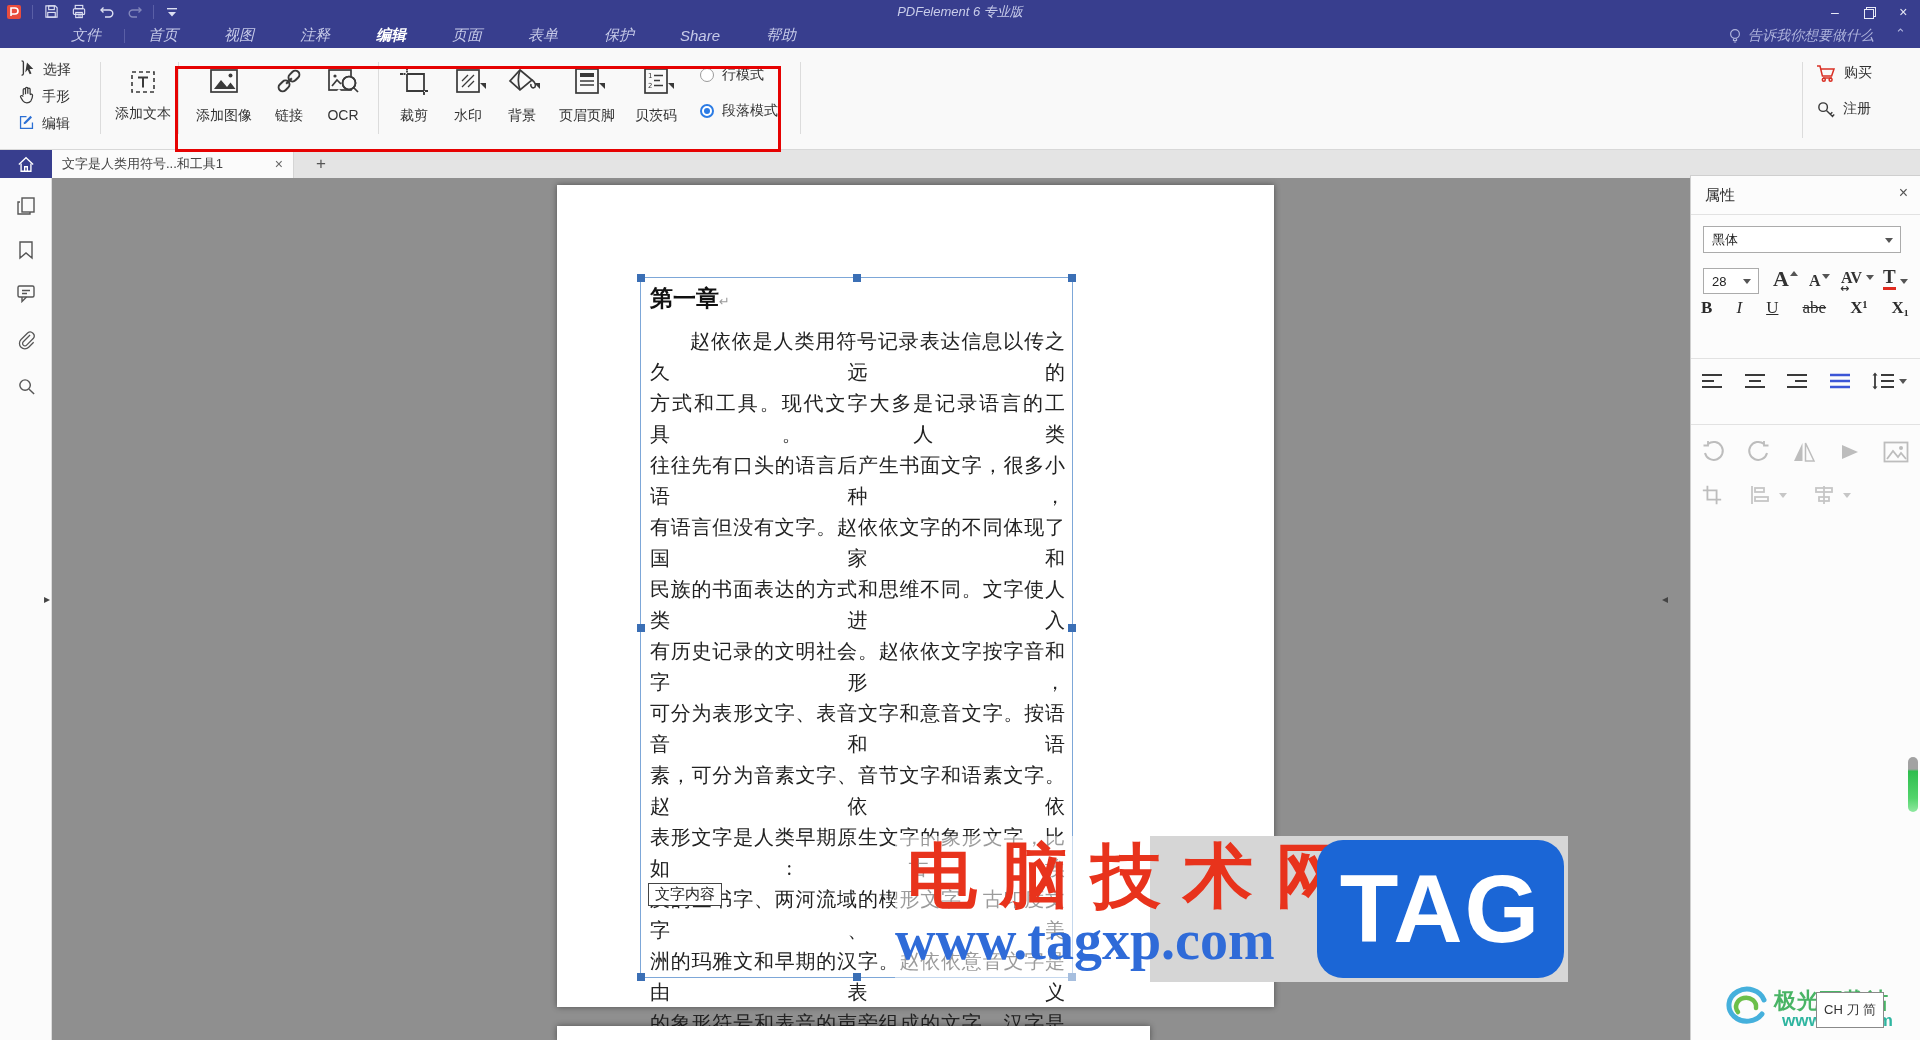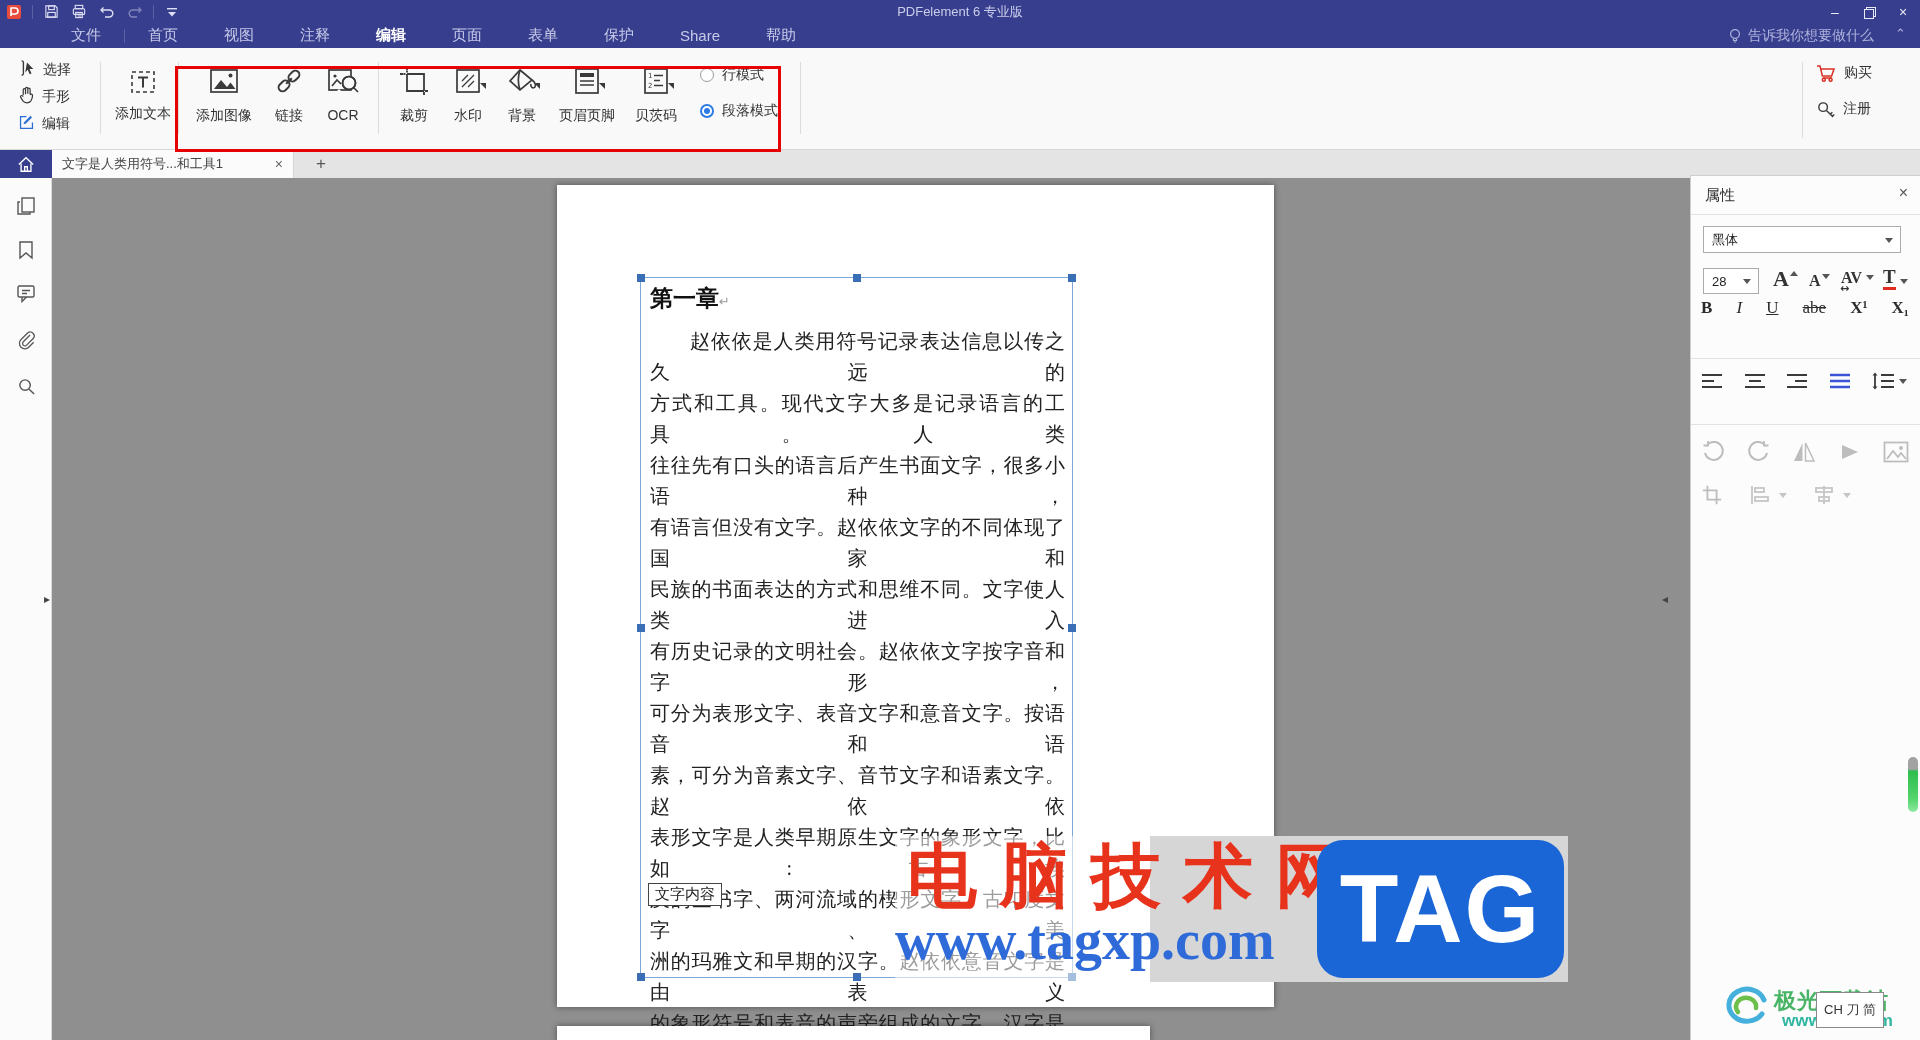--- a/index.html
+++ b/index.html
@@ -1,20 +1,20 @@
 <!DOCTYPE html>
 <html><head>
 <meta charset="utf-8">
 <style>
   * { margin:0; padding:0; box-sizing:border-box; }
   html,body { width:1920px; height:1040px; overflow:hidden; font-family:"Liberation Sans","DejaVu Sans",sans-serif; }
   #app { position:relative; width:1920px; height:1040px; background:#8F8F8F; overflow:hidden; }
 
   
-  #titlebar { position:absolute; left:0; top:0; width:1920px; height:48px; background:#383E8E; color:#E8EAF6; }
+  #titlebar { position:absolute; left:0; top:0; width:1920px; height:48px; background:#383E8E; color:#E8EAF6;font-style:italic; }
   #tb-row1 { position:absolute; left:0; top:0; right:0; height:23px; display:flex; align-items:center; }
   .qa-icon { width:22px; height:18px; display:flex; align-items:center; justify-content:center; color:#DDE0F2; margin:0 3px; }
   .qa-icon svg { display:block; }
   .qa-sep { width:1px; height:14px; background:#5A5FA6; margin:0 4px; }
   #app-title { position:absolute; left:0; right:0; top:3px; text-align:center; font-size:13px; color:#C9CDEA; pointer-events:none; }
   #win-controls { position:absolute; right:0; top:0; height:23px; display:flex; }
   .win-btn { width:34px; height:23px; display:flex; align-items:center; justify-content:center; color:#E8EAF6; font-size:14px; }
   .restore-glyph { position:relative; width:10px; height:10px; }
   .restore-glyph::before { content:""; position:absolute; left:2px; top:0; width:8px; height:8px; border:1px solid #E8EAF6; }
   .restore-glyph::after { content:""; position:absolute; left:0; top:2px; width:8px; height:8px; border:1px solid #E8EAF6; background:#383E8E; }

